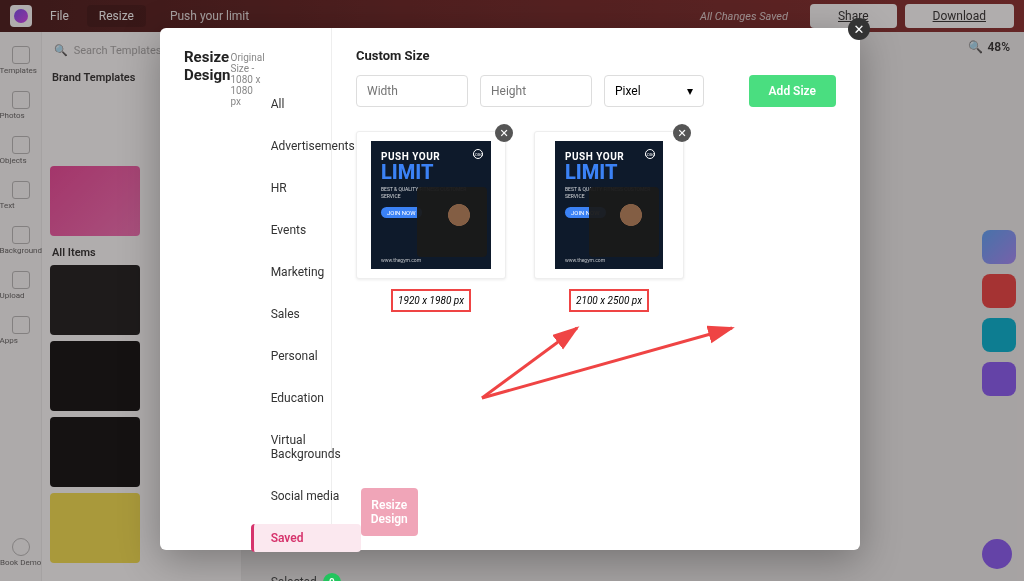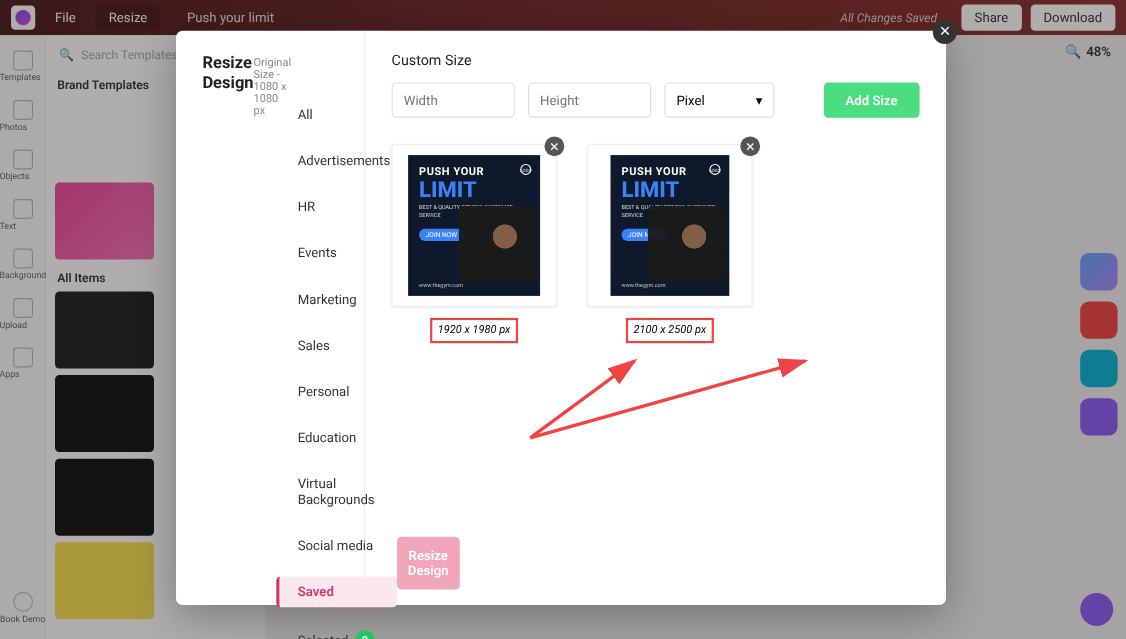--- a/index.html
+++ b/index.html
@@ -6,21 +6,21 @@
 html, body { width: 1024px; height: 581px; overflow: hidden; background: #f5f5f5; }
 .app { position: relative; width: 1024px; height: 581px; }
 .topbar { position: absolute; top:0; left:0; right:0; height:32px; background: linear-gradient(90deg,#4a1c1c,#6b2626 40%,#8b3030); display:flex; align-items:center; padding:0 10px; color:#fff; font-size:12px; }
 .topbar .logo { width:22px; height:22px; background:#fff; border-radius:4px; display:flex; align-items:center; justify-content:center; margin-right:18px; }
 .topbar .logo-inner { width:14px; height:14px; border-radius:50%; background:linear-gradient(135deg,#7b4ef0,#d946ef); position:relative;}
 .topbar .menu-item { margin-right:18px; cursor:pointer; }
 .topbar .menu-item.resize-btn { background:rgba(0,0,0,0.15); padding:4px 12px; border-radius:4px; }
 .topbar .proj-title { opacity:.9; margin-left:6px;}
 .topbar .spacer { flex:1; }
 .topbar .saved { font-style:italic; opacity:.8; font-size:11px; margin-right:14px;}
-.topbar .tbtn { background:#fff; color:#333; padding:5px 12px; border-radius:4px; margin-left:8px; font-size:12px; cursor:pointer;}
+.topbar .tbtn { background:#fff; color:#333; padding:5px 28px; border-radius:4px; margin-left:8px; font-size:12px; cursor:pointer;text-decoration:underline;}
 .main { position:absolute; top:32px; left:0; right:0; bottom:0; display:flex; }
 .leftnav { width:42px; background:#fafafa; border-right:1px solid #eee; display:flex; flex-direction:column; align-items:center; padding-top:8px; gap:4px;}
 .leftnav .nitem { width:42px; font-size:8px; color:#666; padding:6px 0; cursor:pointer;}
 .leftnav .nitem .nicon { width:18px;height:18px;margin:0 auto 2px; border:1px solid #bbb; border-radius:3px;}
 .leftnav .nitem.book { position:absolute; bottom:8px; left:0;}
 .panel { width:200px; background:#fff; border-right:1px solid #eee; overflow:hidden; padding:8px 6px; font-size:11px; color:#333; }
 .panel .search { display:flex; align-items:center; color:#aaa; padding:4px 6px; border-radius:4px; }
 .panel .sh { font-weight:600; margin:10px 4px 6px; font-size:11px;}
 .thumbs { display:flex; flex-wrap:wrap; gap:6px; padding:0 2px;}
 .thumb { width:90px; height:70px; border-radius:4px; background:#222; position:relative; overflow:hidden;}
@@ -37,21 +37,21 @@
 .modal .close { position:absolute; right:-10px; top:-10px; width:22px;height:22px;border-radius:50%;background:#333;color:#fff;display:flex;align-items:center;justify-content:center;font-size:13px;cursor:pointer;}
 .m-left { width:172px; border-right:1px solid #eee; display:flex; flex-direction:row; padding:20px 24px 14px; }
 .m-left h2 { font-size:15px; font-weight:700; color:#222; }
 .m-left .orig { font-size:10px; color:#888; margin-top:4px;}
 .m-left .cats { margin-top:30px; display:flex; flex-direction:column; gap:2px; }
 .m-left .cat { font-size:12px; color:#333; padding:7px 6px; border-radius:4px; cursor:pointer; display:flex; align-items:center; gap:6px;margin-top:12px;}
 .m-left .cat.active { background:#fbe8ef; color:#d6336c; font-weight:600; border-left:3px solid #d6336c; margin-left:-14px; padding-left:17px;}
 .m-left .badge { background:#22c55e; color:#fff; width:18px;height:18px;border-radius:50%;display:inline-flex;align-items:center;justify-content:center;font-size:10px;font-weight:600;}
 .m-left .resize-btn2 { margin-top:auto; background:#f0a5b8; color:#fff; text-align:center; padding:10px; border-radius:4px; font-weight:600; font-size:12px; cursor:pointer;}
 .m-right { flex:1; padding:20px 24px; position:relative;}
-.m-right h3 { font-size:13px; font-weight:400; color:#222; margin-bottom:12px;}
+.m-right h3 { font-size:13px; font-weight:700; color:#222; margin-bottom:12px;}
 .controls { display:flex; gap:12px; align-items:center; margin-bottom:24px;}
 .controls input { width:112px; height:32px; border:1px solid #ddd; border-radius:4px; padding:0 10px; font-size:12px; color:#555;}
 .controls .select { width:100px;height:32px;border:1px solid #ddd;border-radius:4px;display:flex;align-items:center;justify-content:space-between;padding:0 10px;font-size:12px;cursor:pointer;}
 .controls .addsize { margin-left:auto; background:#4ade80; color:#fff; padding:9px 20px; border-radius:4px; font-size:12px; font-weight:600; cursor:pointer;}
 .tiles { display:flex; gap:28px; }
 .tile { width:150px; }
 .tile .preview { width:150px; height:148px; background:#fff; border:1px solid #eee; border-radius:3px; box-shadow:0 1px 3px rgba(0,0,0,.08); position:relative; display:flex; align-items:center; justify-content:center;}
 .tile .x { position:absolute; right:-8px; top:-8px; width:18px;height:18px;border-radius:50%;background:#555;color:#fff;display:flex;align-items:center;justify-content:center;font-size:11px;cursor:pointer;}
 .tile .art { width:120px;height:128px; background:#0e1a2b; position:relative; padding:10px; color:#fff;}
 .tile.two .art { width:108px; height:128px;}

